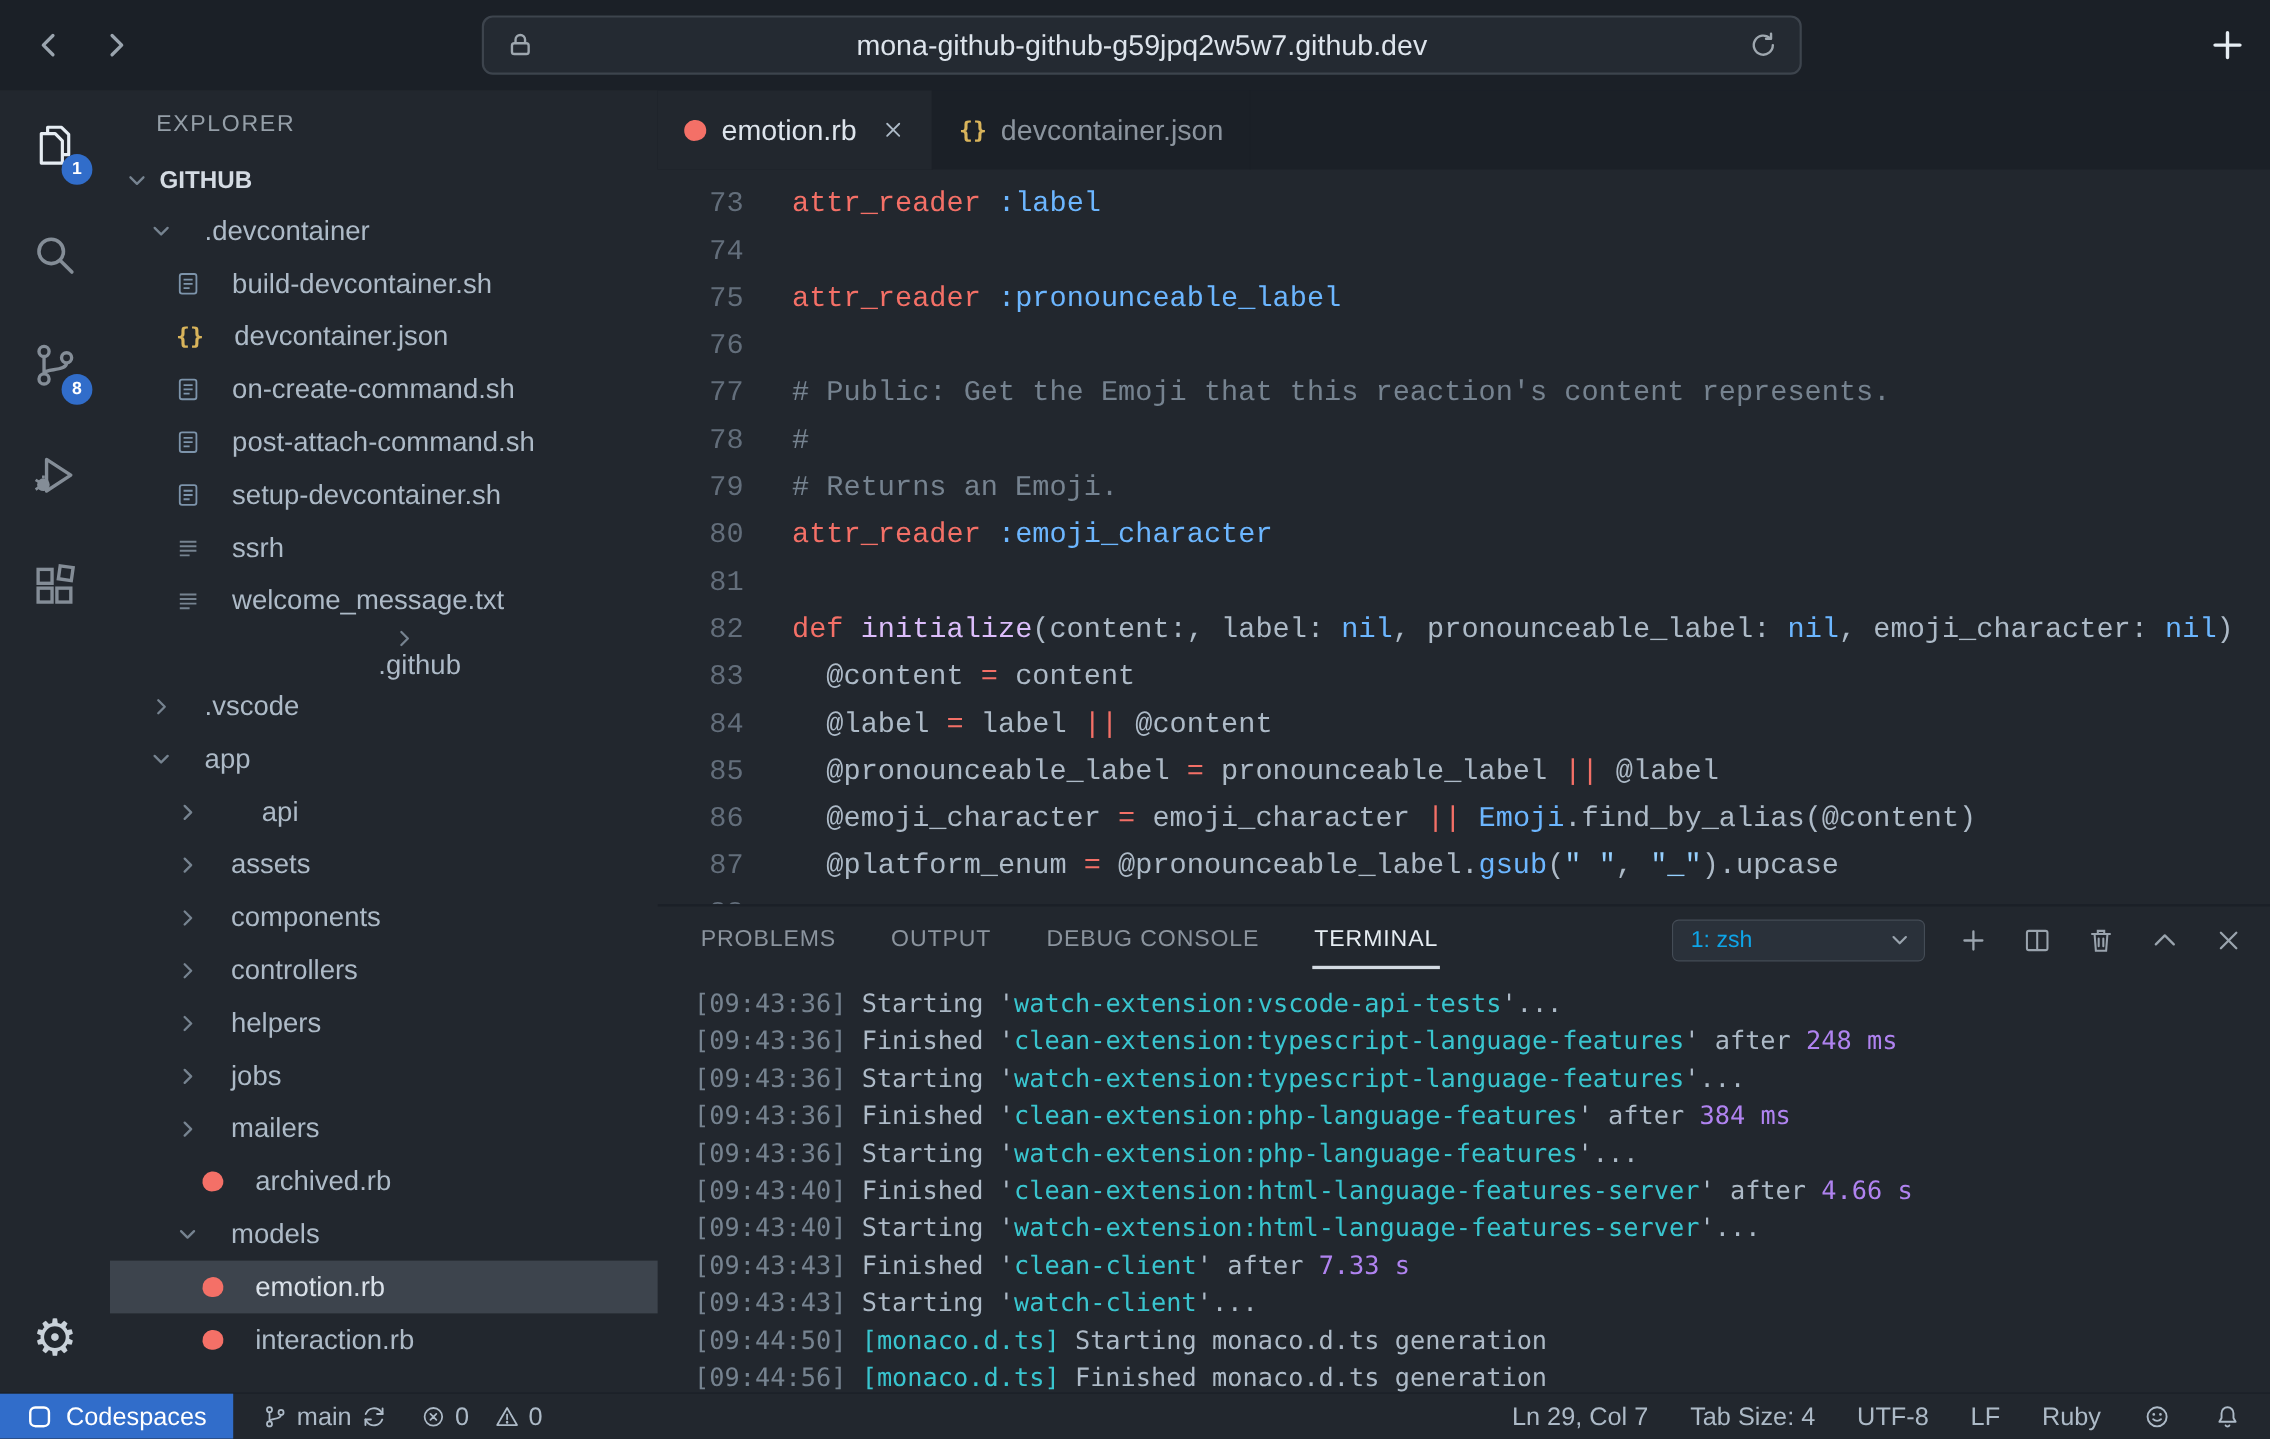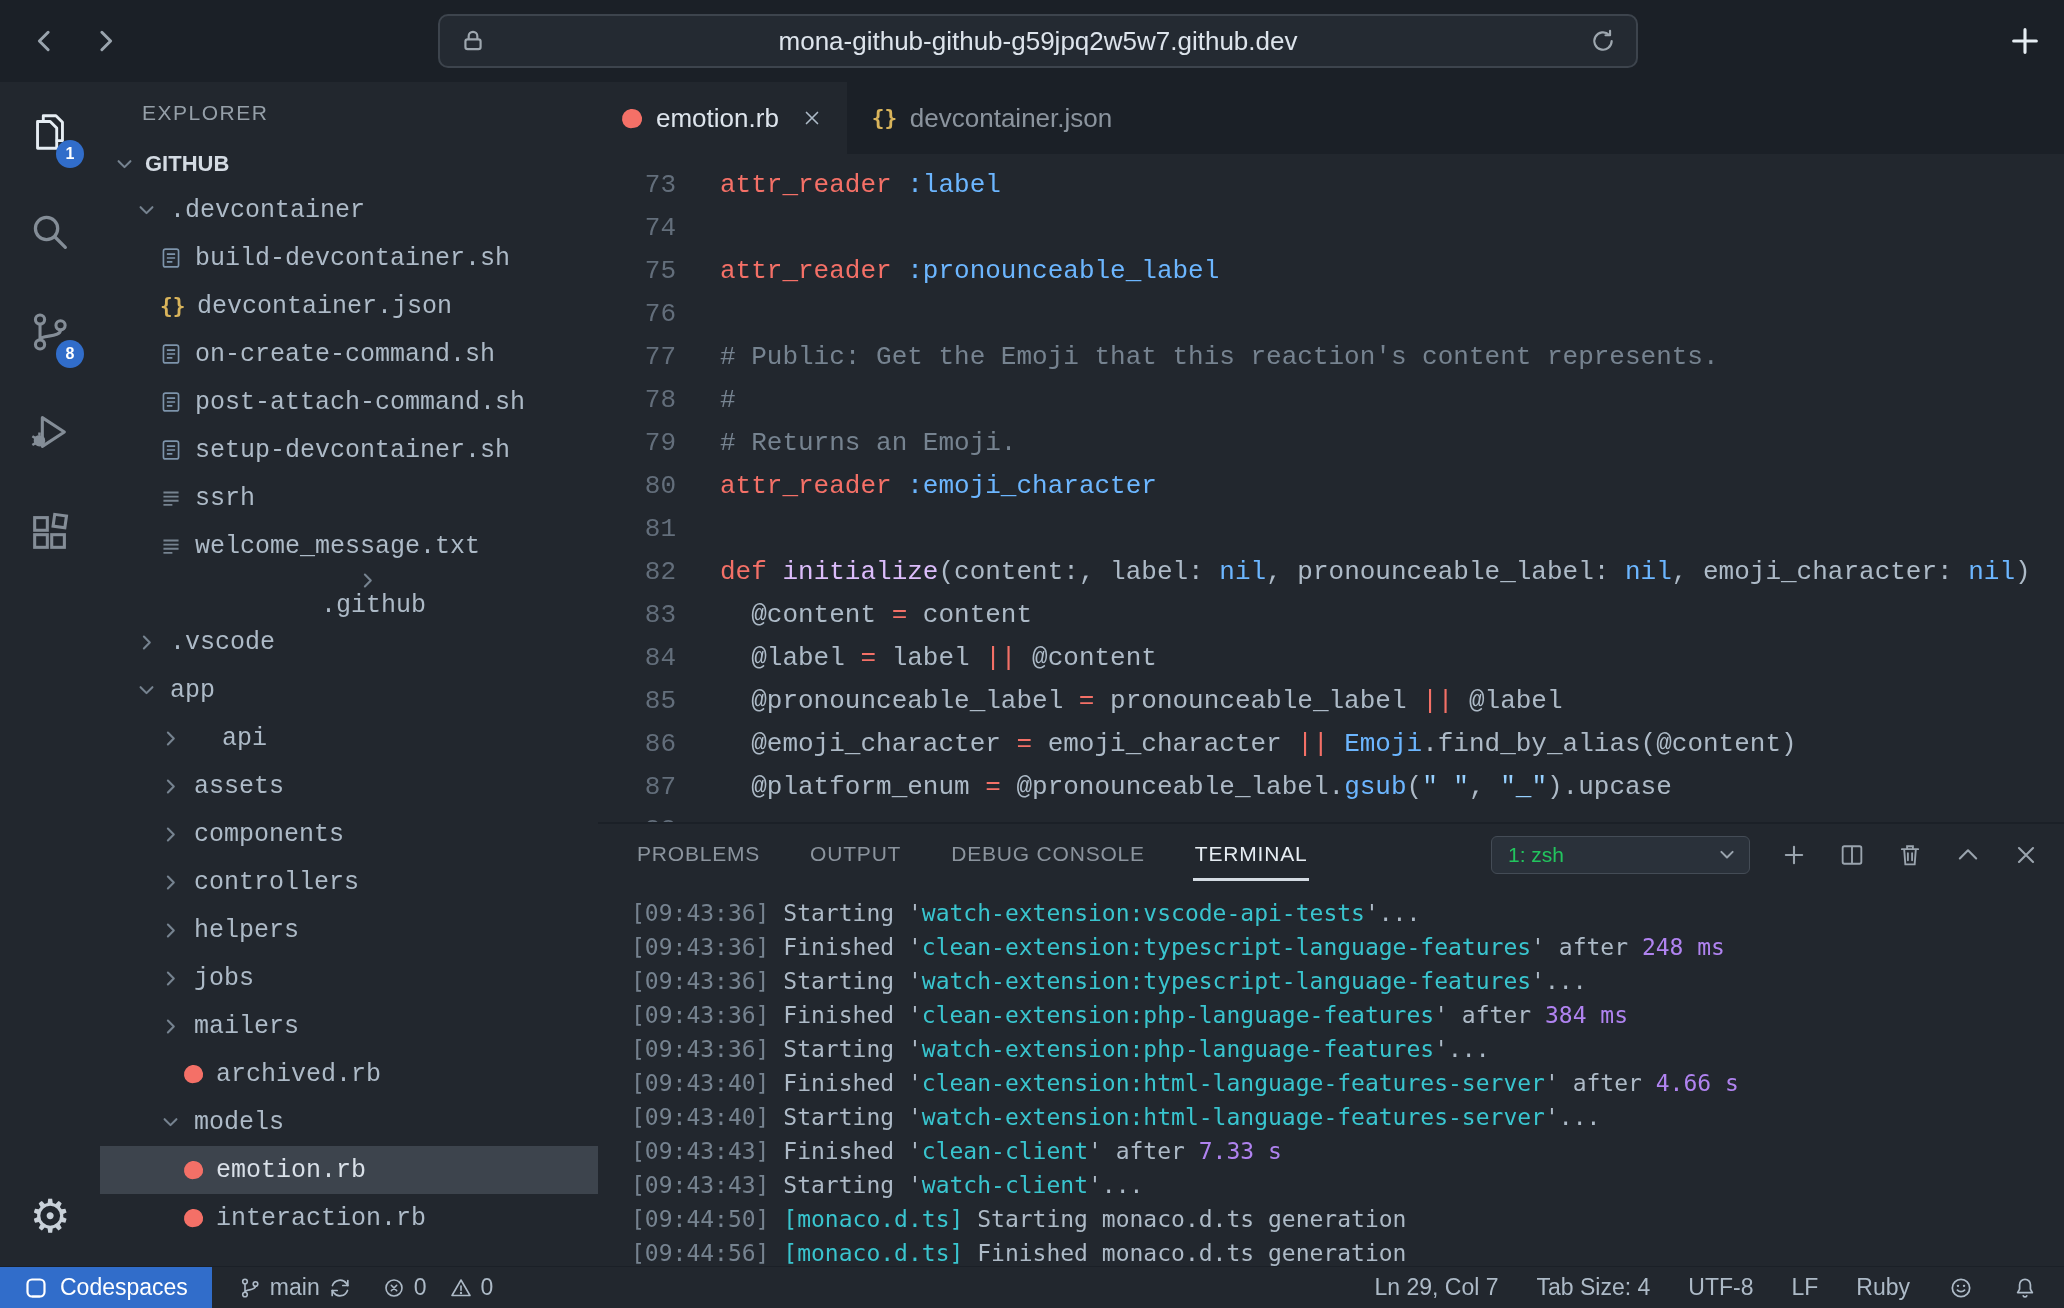--- a/index.html
+++ b/index.html
@@ -45,21 +45,21 @@
   
   .sidebar { width:498px; padding-top:14px; overflow:hidden; }
   .sidebar-title { height:34px; line-height:34px; padding-left:42px; font-size:21px;
     letter-spacing:1.5px; color:#959fa8; }
   .root-row { height:44px; margin-top:12px; display:flex; align-items:center; gap:10px;
     padding-left:14px; cursor:pointer; }
   .root-label { font-size:22px; font-weight:bold; color:#d4dbe3; }
   .tree-row { height:48px; display:flex; align-items:center; cursor:pointer; }
   .tree-row.selected { background:#3d444d; }
   .tree-row.selected .tree-label { color:#d9e0e8; }
-  .tree-label { font-size:25px; margin-left:13px; white-space:nowrap;font-family:Liberation Mono, monospace; }
+  .tree-label { font-size:25px; margin-left:29px; white-space:nowrap; }
   .tree-chev { width:21px; height:21px; color:#768390; flex:none; }
   .file-ic { width:22px; height:22px; flex:none; }
   .json-ic { width:24px; flex:none; font-family:"DejaVu Sans Mono", monospace; font-weight:bold;
     font-size:21px; color:#d9b45b; text-align:center; }
   .ruby-ic { width:19px; height:18px; flex:none; background:#f47067;
     border-radius:50% 50% 45% 45%; transform:rotate(-8deg); }
 
   
   .editor-col { flex:1; min-width:0; display:flex; flex-direction:column; }
   .tabstrip { height:72px; background:#1b2027; display:flex; }
@@ -78,23 +78,23 @@
   .tk-c{color:#768390} .tk-p{color:#dcbdfb} .tk-f{color:#adbac7}
 
   
   .panel { height:444px; border-top:2px solid #1b2027; display:flex; flex-direction:column; }
   .panel-header { height:62px; display:flex; align-items:center; padding:0 24px 0 37px; }
   .panel-tabs { display:flex; gap:46px; }
   .panel-tab { font-size:21px; letter-spacing:0.8px; color:#8b949e; padding:12px 2px;
     border-bottom:3px solid transparent; cursor:pointer; white-space:nowrap; }
   .panel-tab.active { color:#e6edf3; border-bottom-color:#d4dbe3; }
   .panel-controls { margin-left:auto; display:flex; align-items:center; gap:30px; }
-  .shell-select { width:259px; height:38px; background:#2a313a; border:1px solid #444c56;
+  .shell-select { width:230px; height:38px; background:#2a313a; border:1px solid #444c56;
     border-radius:6px; display:flex; align-items:center; padding:0 12px 0 16px;
-    font-size:21px; color:#22c55e; cursor:pointer; }
+    font-size:21px; color:#0ea5e9; cursor:pointer; }
   .shell-select span { flex:1; }
   .panel-ic { color:#9aa4ae; cursor:pointer; }
   .terminal { flex:1; overflow:hidden; padding:10px 0 0 33px;
     font-family:"DejaVu Sans Mono","Liberation Mono",monospace; font-size:23px; }
   .term-line { height:34px; line-height:34px; white-space:pre; }
   .tm-g{color:#768390} .tm-f{color:#adbac7} .tm-c{color:#39c5cf} .tm-m{color:#b083f0}
 
   
   .statusbar { height:42px; background:#22272e; border-top:1px solid #1b2027;
     display:flex; align-items:center; font-size:23px; color:#adbac7; }

